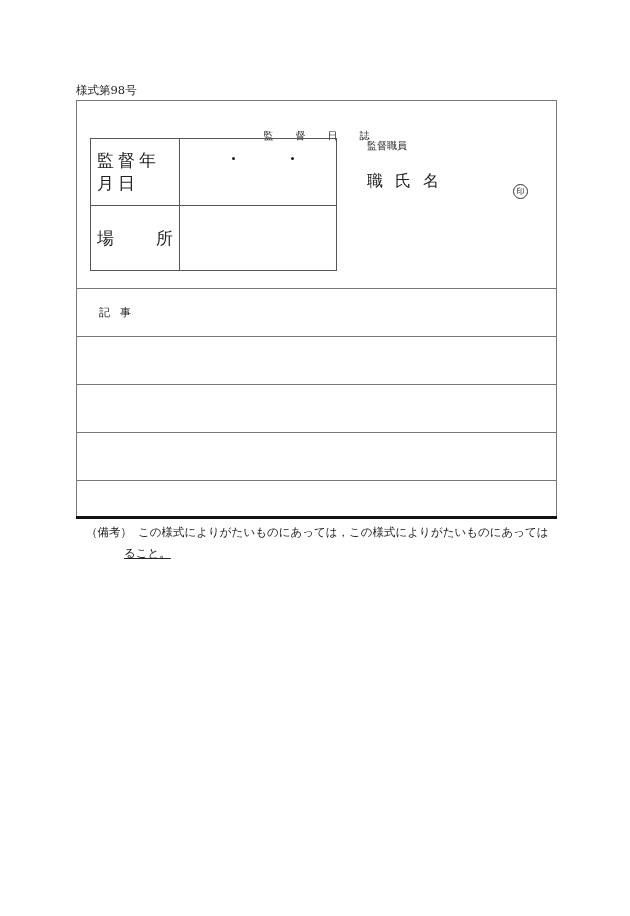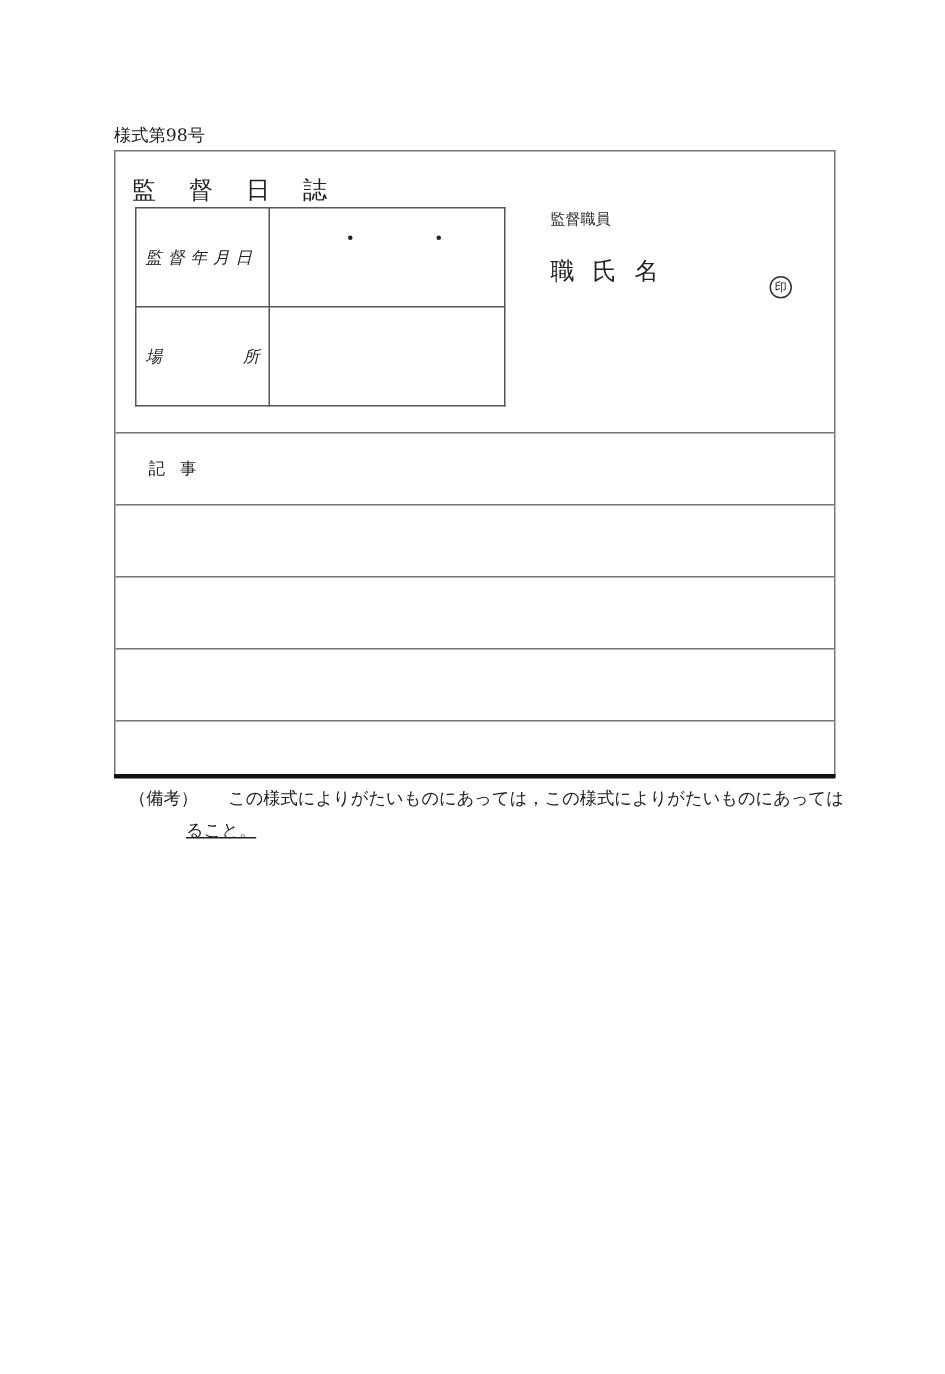--- a/index.html
+++ b/index.html
@@ -3,38 +3,38 @@
 <meta charset="utf-8">
 <style>
   html, body { margin:0; padding:0; background:#ffffff; }
   body { width:630px; height:916px; position:relative; overflow:hidden;
          font-family:"DejaVu Serif","Liberation Serif",serif; color:#222; }
   .abs { position:absolute; }
   .form-no { left:76px; top:83px; font-size:11.5px; letter-spacing:0px; }
   .frame { left:76px; top:100px; width:479px; height:417px;
            border:1px solid #777; border-bottom:none; box-sizing:content-box; }
   .frame-bottom { left:76px; top:516px; width:481px; height:3px; background:#111; }
-  .title { left:0; top:16px; width:100%; font-size:16px; }
+  .title { left:0; top:28px; width:100%; text-align:center; font-size:10px; }
   .title span { display:inline-block; margin:0 11px; }
   .info-table { left:13px; top:37px; width:247px; height:133px; border:1px solid #555;
                 border-collapse:collapse; }
-  .info-table td { border:1px solid #555; padding:0; font-size:11px; height:44px;font-style:italic; }
+  .info-table td { border:1px solid #555; padding:0; font-size:17px; height:44px; }
   .info-table td.lbl { width:82px; padding-left:6px; letter-spacing:4px; }
   .info-table td.val { position:relative; }
   .dot { position:absolute; top:18px; width:3px; height:3px; background:#222; border-radius:50%; }
   .inspector-label { left:290px; top:38px; font-size:10px; }
   .name-label { left:290px; top:70px; font-size:16px; }
   .name-label span { margin-right:12px; }
   .seal { left:436px; top:83px; width:13px; height:13px; border:1px solid #333; border-radius:50%;
           font-size:8px; line-height:13px; text-align:center; }
   .rowline { left:0; width:479px; height:1px; background:#777; }
   .kiji { left:22px; top:204px; font-size:11px; }
   .kiji span { margin-right:10px; }
   .note { left:86px; top:522px; width:480px; font-size:11.5px; line-height:21px; }
-  .note .head { margin-right:20px; }
+  .note .head { margin-right:6px; }
   .note .cont { padding-left:38px; display:block;text-decoration:underline; }
 </style>
 </head>
 <body>
 
 <div class="abs form-no">様式第98号</div>
 
 <div class="abs frame">
   <div class="abs title">
     <span>監</span><span>督</span><span>日</span><span>誌</span>

